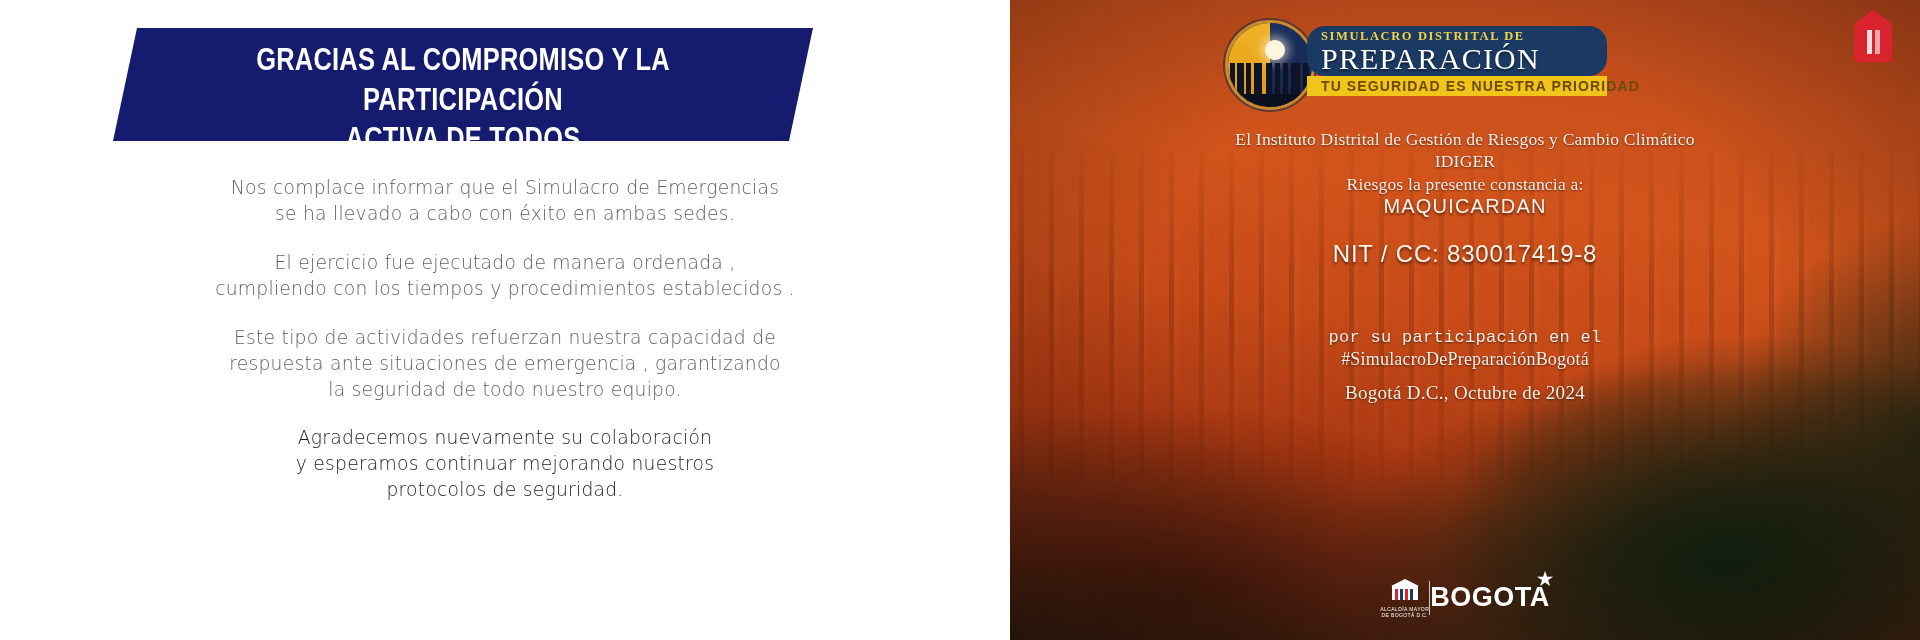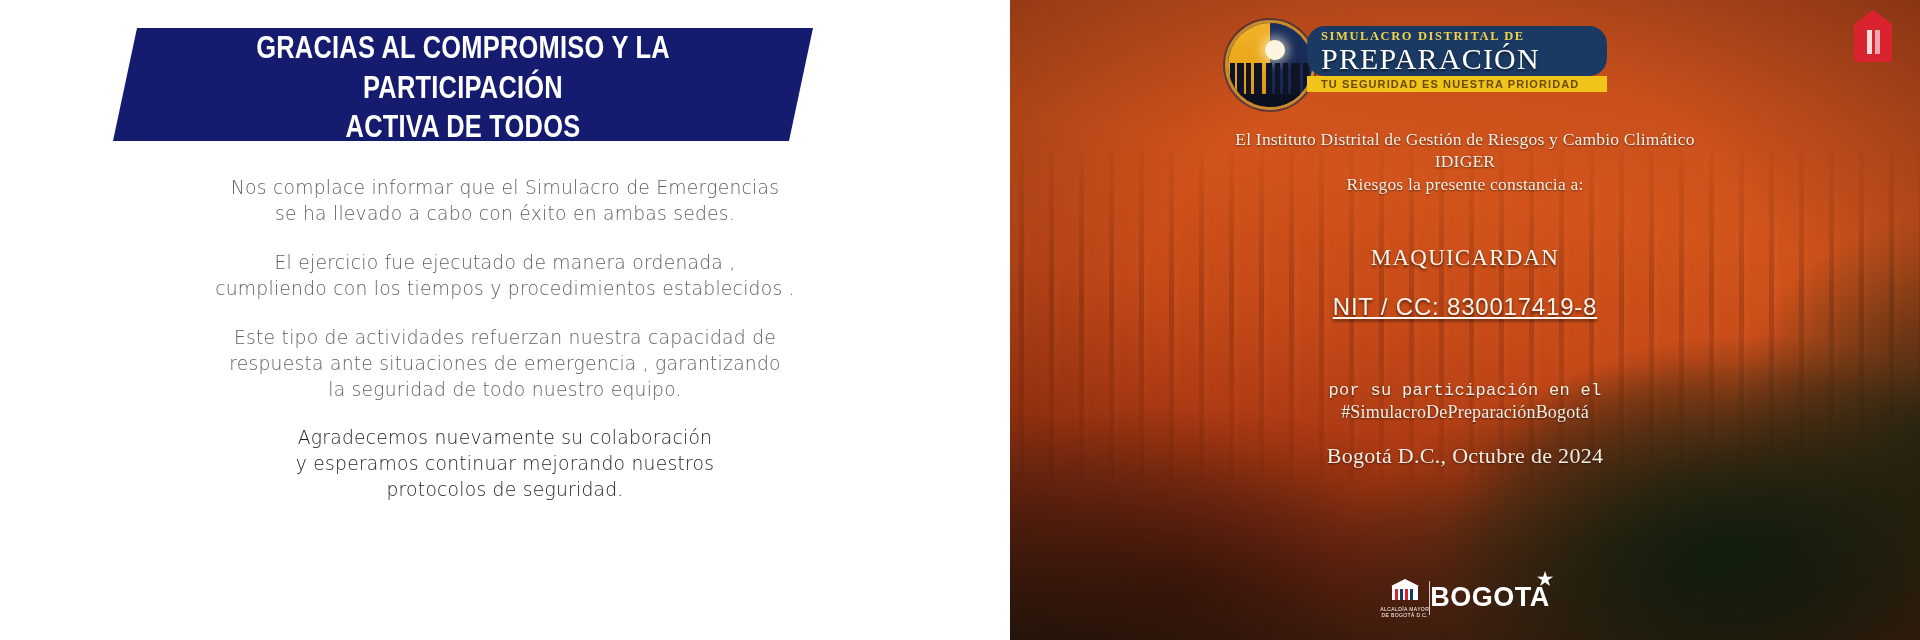--- a/index.html
+++ b/index.html
@@ -28,21 +28,21 @@
   #title-banner {
     position: absolute;
     left: 113px;
     top: 28px;
     width: 700px;
     height: 135px;
     background: #151B6E;
     -webkit-clip-path: polygon(24px 0, 700px 0, 676px 113px, 0 113px);
     clip-path: polygon(24px 0, 700px 0, 676px 113px, 0 113px);
     display: flex;
-    align-items: flex-start;
+    align-items: flex-end;
     justify-content: center;
     box-sizing: border-box;
     padding: 0 36px 4px 36px;
   }
   #title-banner .title-text {
     color: #ffffff;
     font-family: "Liberation Sans Narrow", "Liberation Sans", sans-serif;
     font-weight: bold;
     font-size: 31px;
     line-height: 1.28;
@@ -217,21 +217,21 @@
     text-transform: uppercase;
     text-shadow: 0 2px 2px rgba(0,0,0,0.5);
     white-space: nowrap;
   }
   #logo-banner .band-bottom {
     background: #f0c419;
     padding: 2px 12px 2px 14px;
     color: #6b4a08;
     font-family: "Liberation Sans", sans-serif;
     font-weight: bold;
-    font-size: 11px;
+    font-size: 14px;
     letter-spacing: 1.1px;
     text-transform: uppercase;
     white-space: nowrap;
   }
 
   
   #cert-text {
     position: absolute;
     left: 0; right: 0;
     top: 128px;
@@ -240,53 +240,51 @@
     font-family: "Liberation Serif", serif;
   }
   .cert-line-institute {
     font-size: 17.5px;
     line-height: 1.28;
     letter-spacing: 0.2px;
     text-shadow: 0 1px 2px rgba(0,0,0,0.55);
     white-space: pre-line;
   }
   .cert-recipient {
-    margin-top: 50px;
-    font-family: Liberation Serif, serif;
-    font-size: 23px;
+    font-family: Liberation Sans, sans-serif;
+    font-size: 20px;
     letter-spacing: 1.2px;
     color: #fbf4ea;
     text-shadow: 0 2px 3px rgba(0,0,0,0.6);
   }
   .cert-nit {
     margin-top: 22px;
     font-family: "Liberation Sans Narrow", "Liberation Sans", sans-serif;
     font-size: 24px;
     letter-spacing: 0.8px;
     color: #fbf4ea;
     text-shadow: 0 2px 3px rgba(0,0,0,0.6);
-    text-decoration: underline;
   }
   .cert-participation {
     margin-top: 60px;
     font-size: 17px;
     letter-spacing: 0.3px;
     text-shadow: 0 1px 2px rgba(0,0,0,0.55);
     font-family: Liberation Mono, monospace;
   }
   .cert-hashtag {
     margin-top: 2px;
     font-weight: normal;
     font-size: 18px;
     letter-spacing: 0.2px;
     text-shadow: 0 1px 2px rgba(0,0,0,0.6);
   }
   .cert-place-date {
-    margin-top: 20px;
-    font-size: 22px;
+    margin-top: 12px;
+    font-size: 19px;
     letter-spacing: 0.3px;
     text-shadow: 0 1px 2px rgba(0,0,0,0.55);
   }
 
   
   #cert-footer {
     position: absolute;
     left: 0; right: 0;
     bottom: 22px;
     display: flex;

